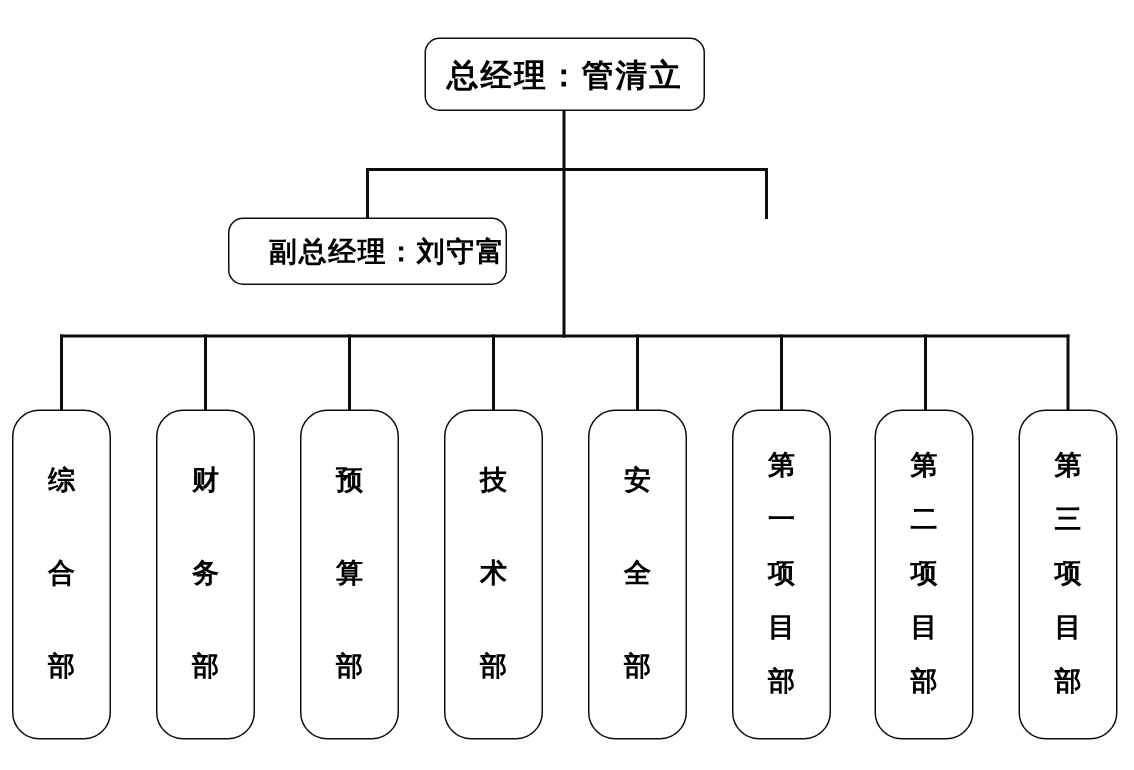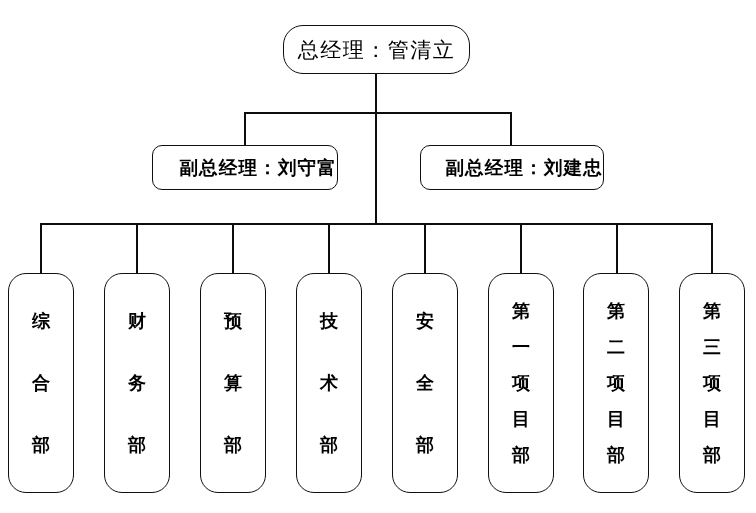--- a/index.html
+++ b/index.html
@@ -36,23 +36,23 @@
     background: #ffffff;
     display: flex;
     align-items: center;
     justify-content: center;
     text-align: center;
     color: #000000;
   }
 
   
   .node-top {
-    border-radius: 20px;
+    border-radius: 10px;
     font-size: 21px;
-    font-weight: normal;
+    font-weight: bold;
     letter-spacing: 1.5px;
   }
 
   
   .node-deputy {
     border-radius: 10px;
     font-size: 18.5px;
     font-weight: bold;
     letter-spacing: 1.2px;
     justify-content: flex-end;
@@ -93,23 +93,20 @@
 
   <div class="conn conn-h" style="left:244px; top:112px; width:268px;"></div>
 
   <div class="conn conn-v" style="left:244px; top:112px; height:34px;"></div>
   <div class="conn conn-v" style="left:510px; top:112px; height:34px;"></div>
 
   <div class="node node-deputy" style="left:152px; top:145px; width:186px; height:45px;">
     <span>副总经理：刘守富</span>
   </div>
 
-  <div class="node node-deputy" style="left:420px; top:145px; width:184px; height:45px;">
-    <span>副总经理：刘建忠</span>
-  </div>
 
   <div class="conn conn-h" style="left:40px; top:223px; width:673px;"></div>
 
   <div class="conn conn-v" style="left:40px;  top:223px; height:51px;"></div>
   <div class="conn conn-v" style="left:136px; top:223px; height:51px;"></div>
   <div class="conn conn-v" style="left:232px; top:223px; height:51px;"></div>
   <div class="conn conn-v" style="left:328px; top:223px; height:51px;"></div>
   <div class="conn conn-v" style="left:424px; top:223px; height:51px;"></div>
   <div class="conn conn-v" style="left:520px; top:223px; height:51px;"></div>
   <div class="conn conn-v" style="left:616px; top:223px; height:51px;"></div>

